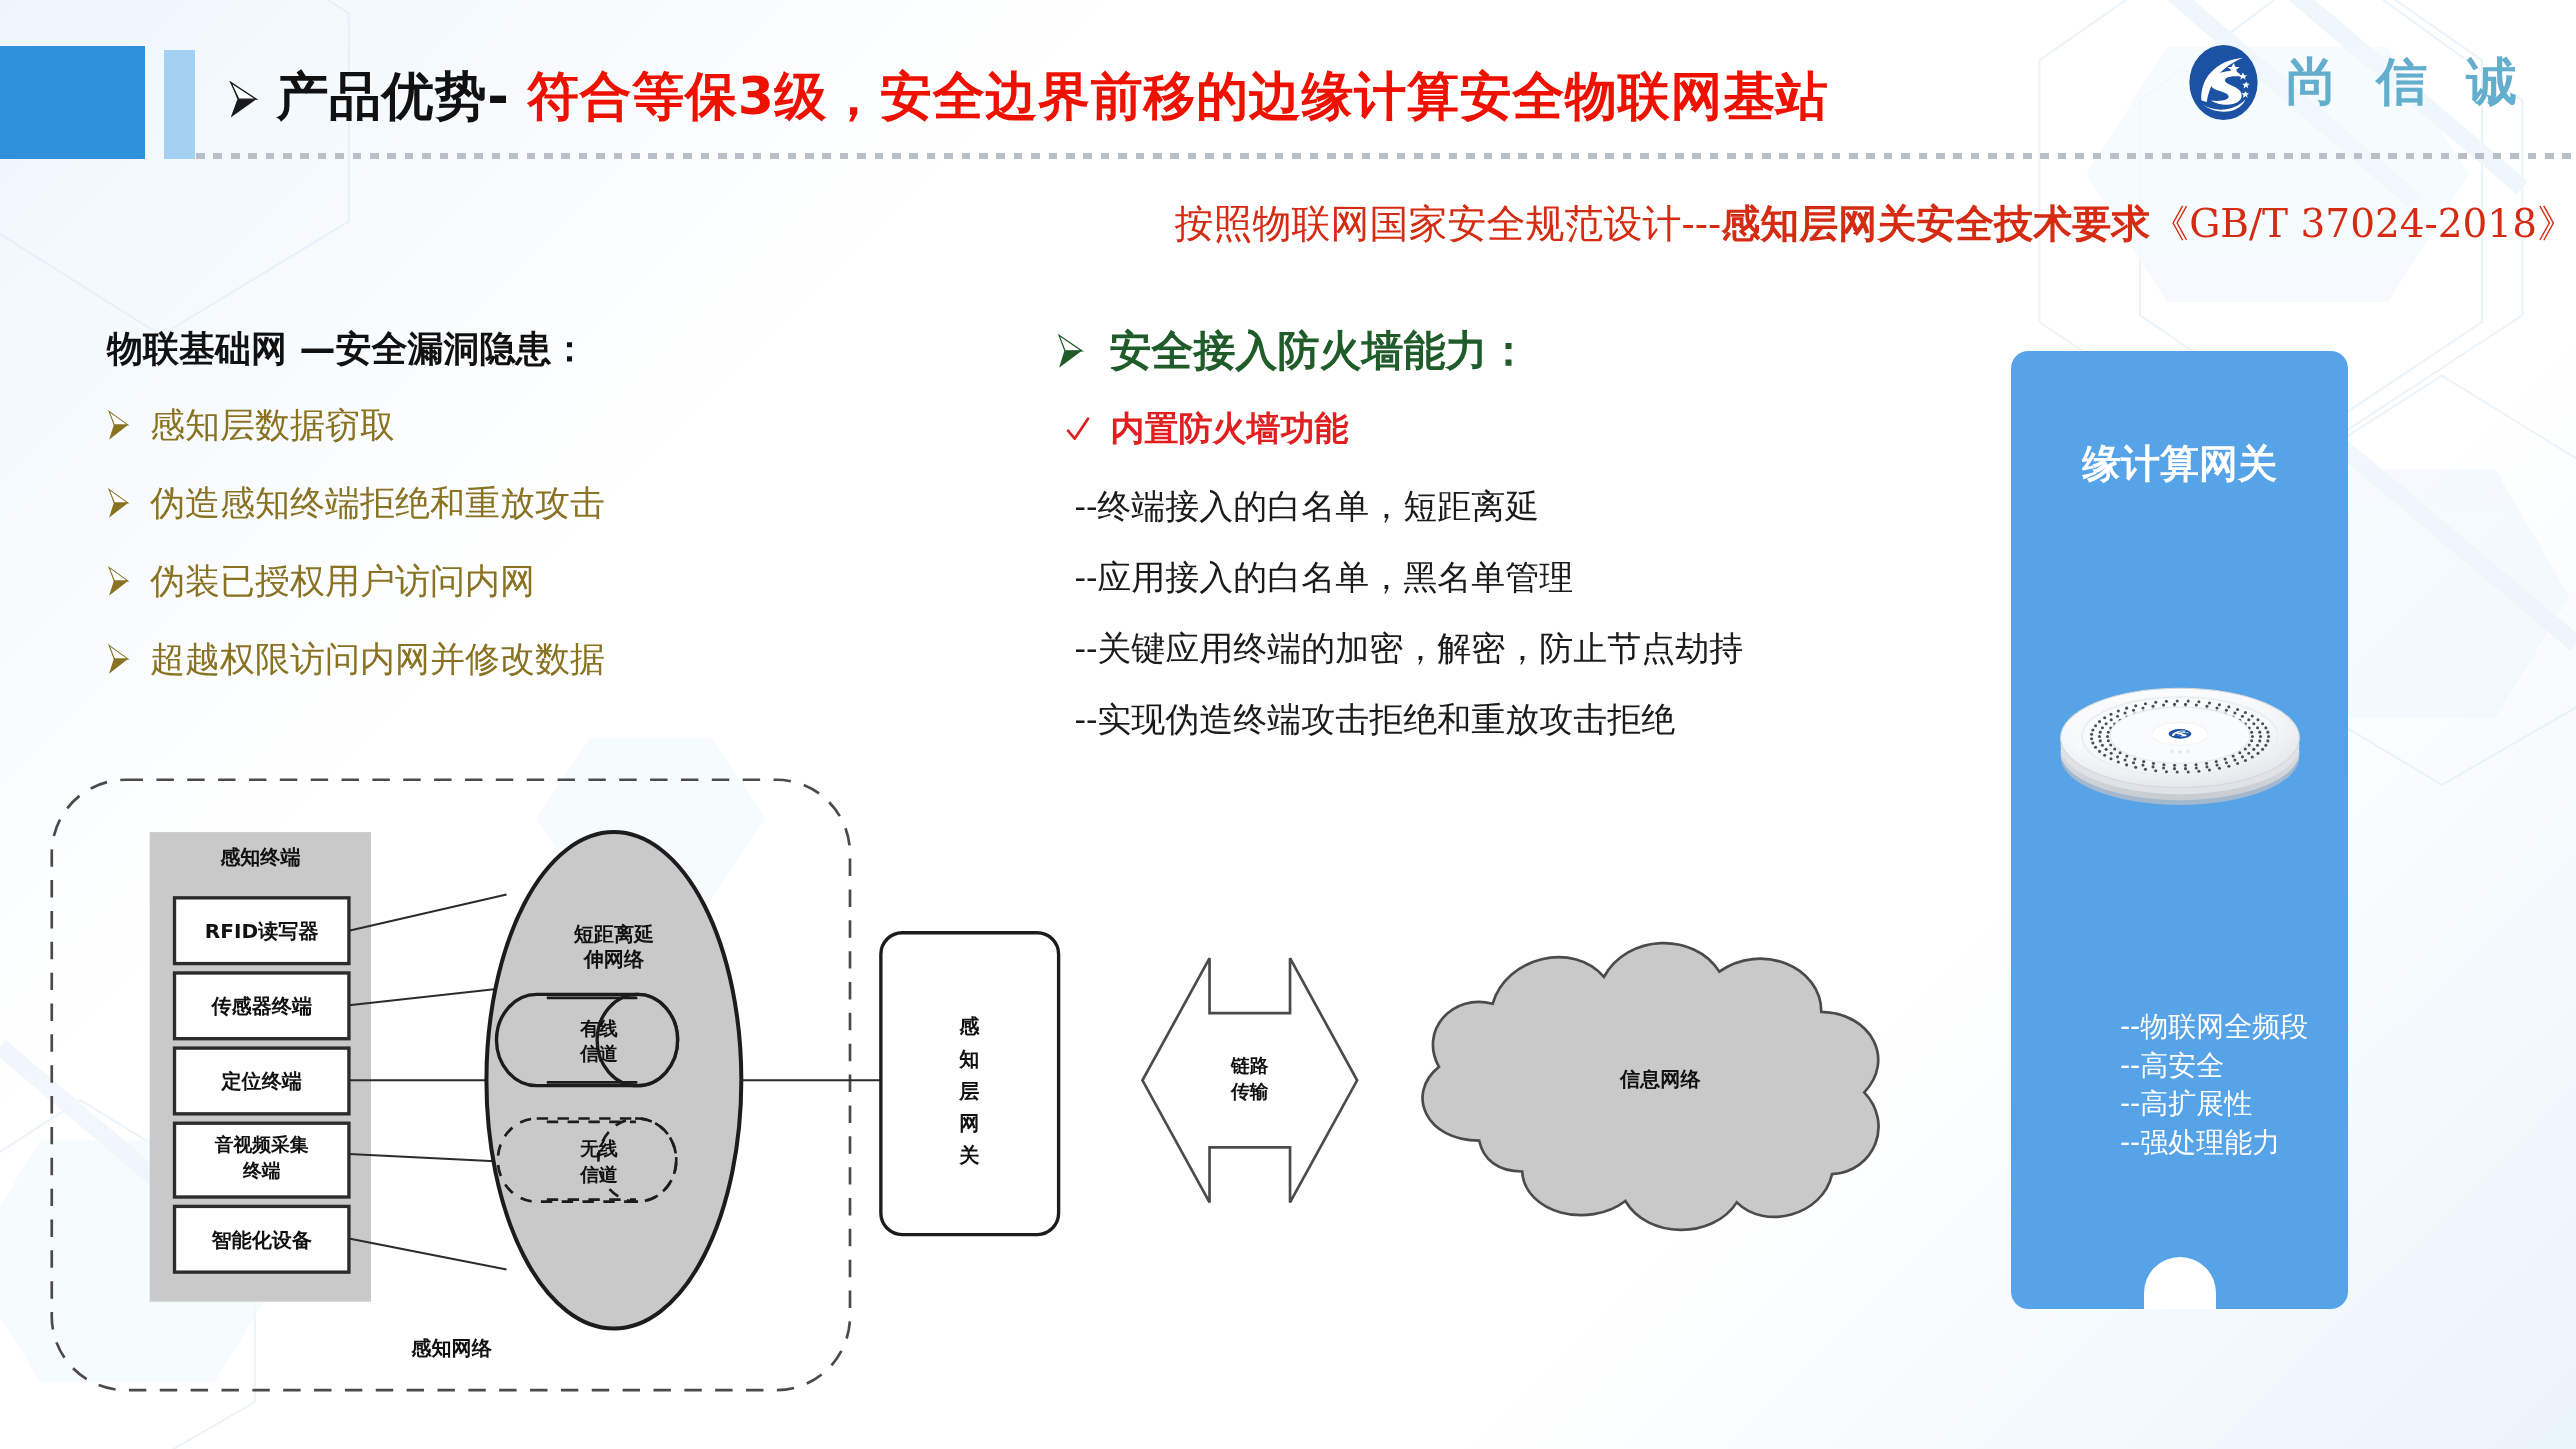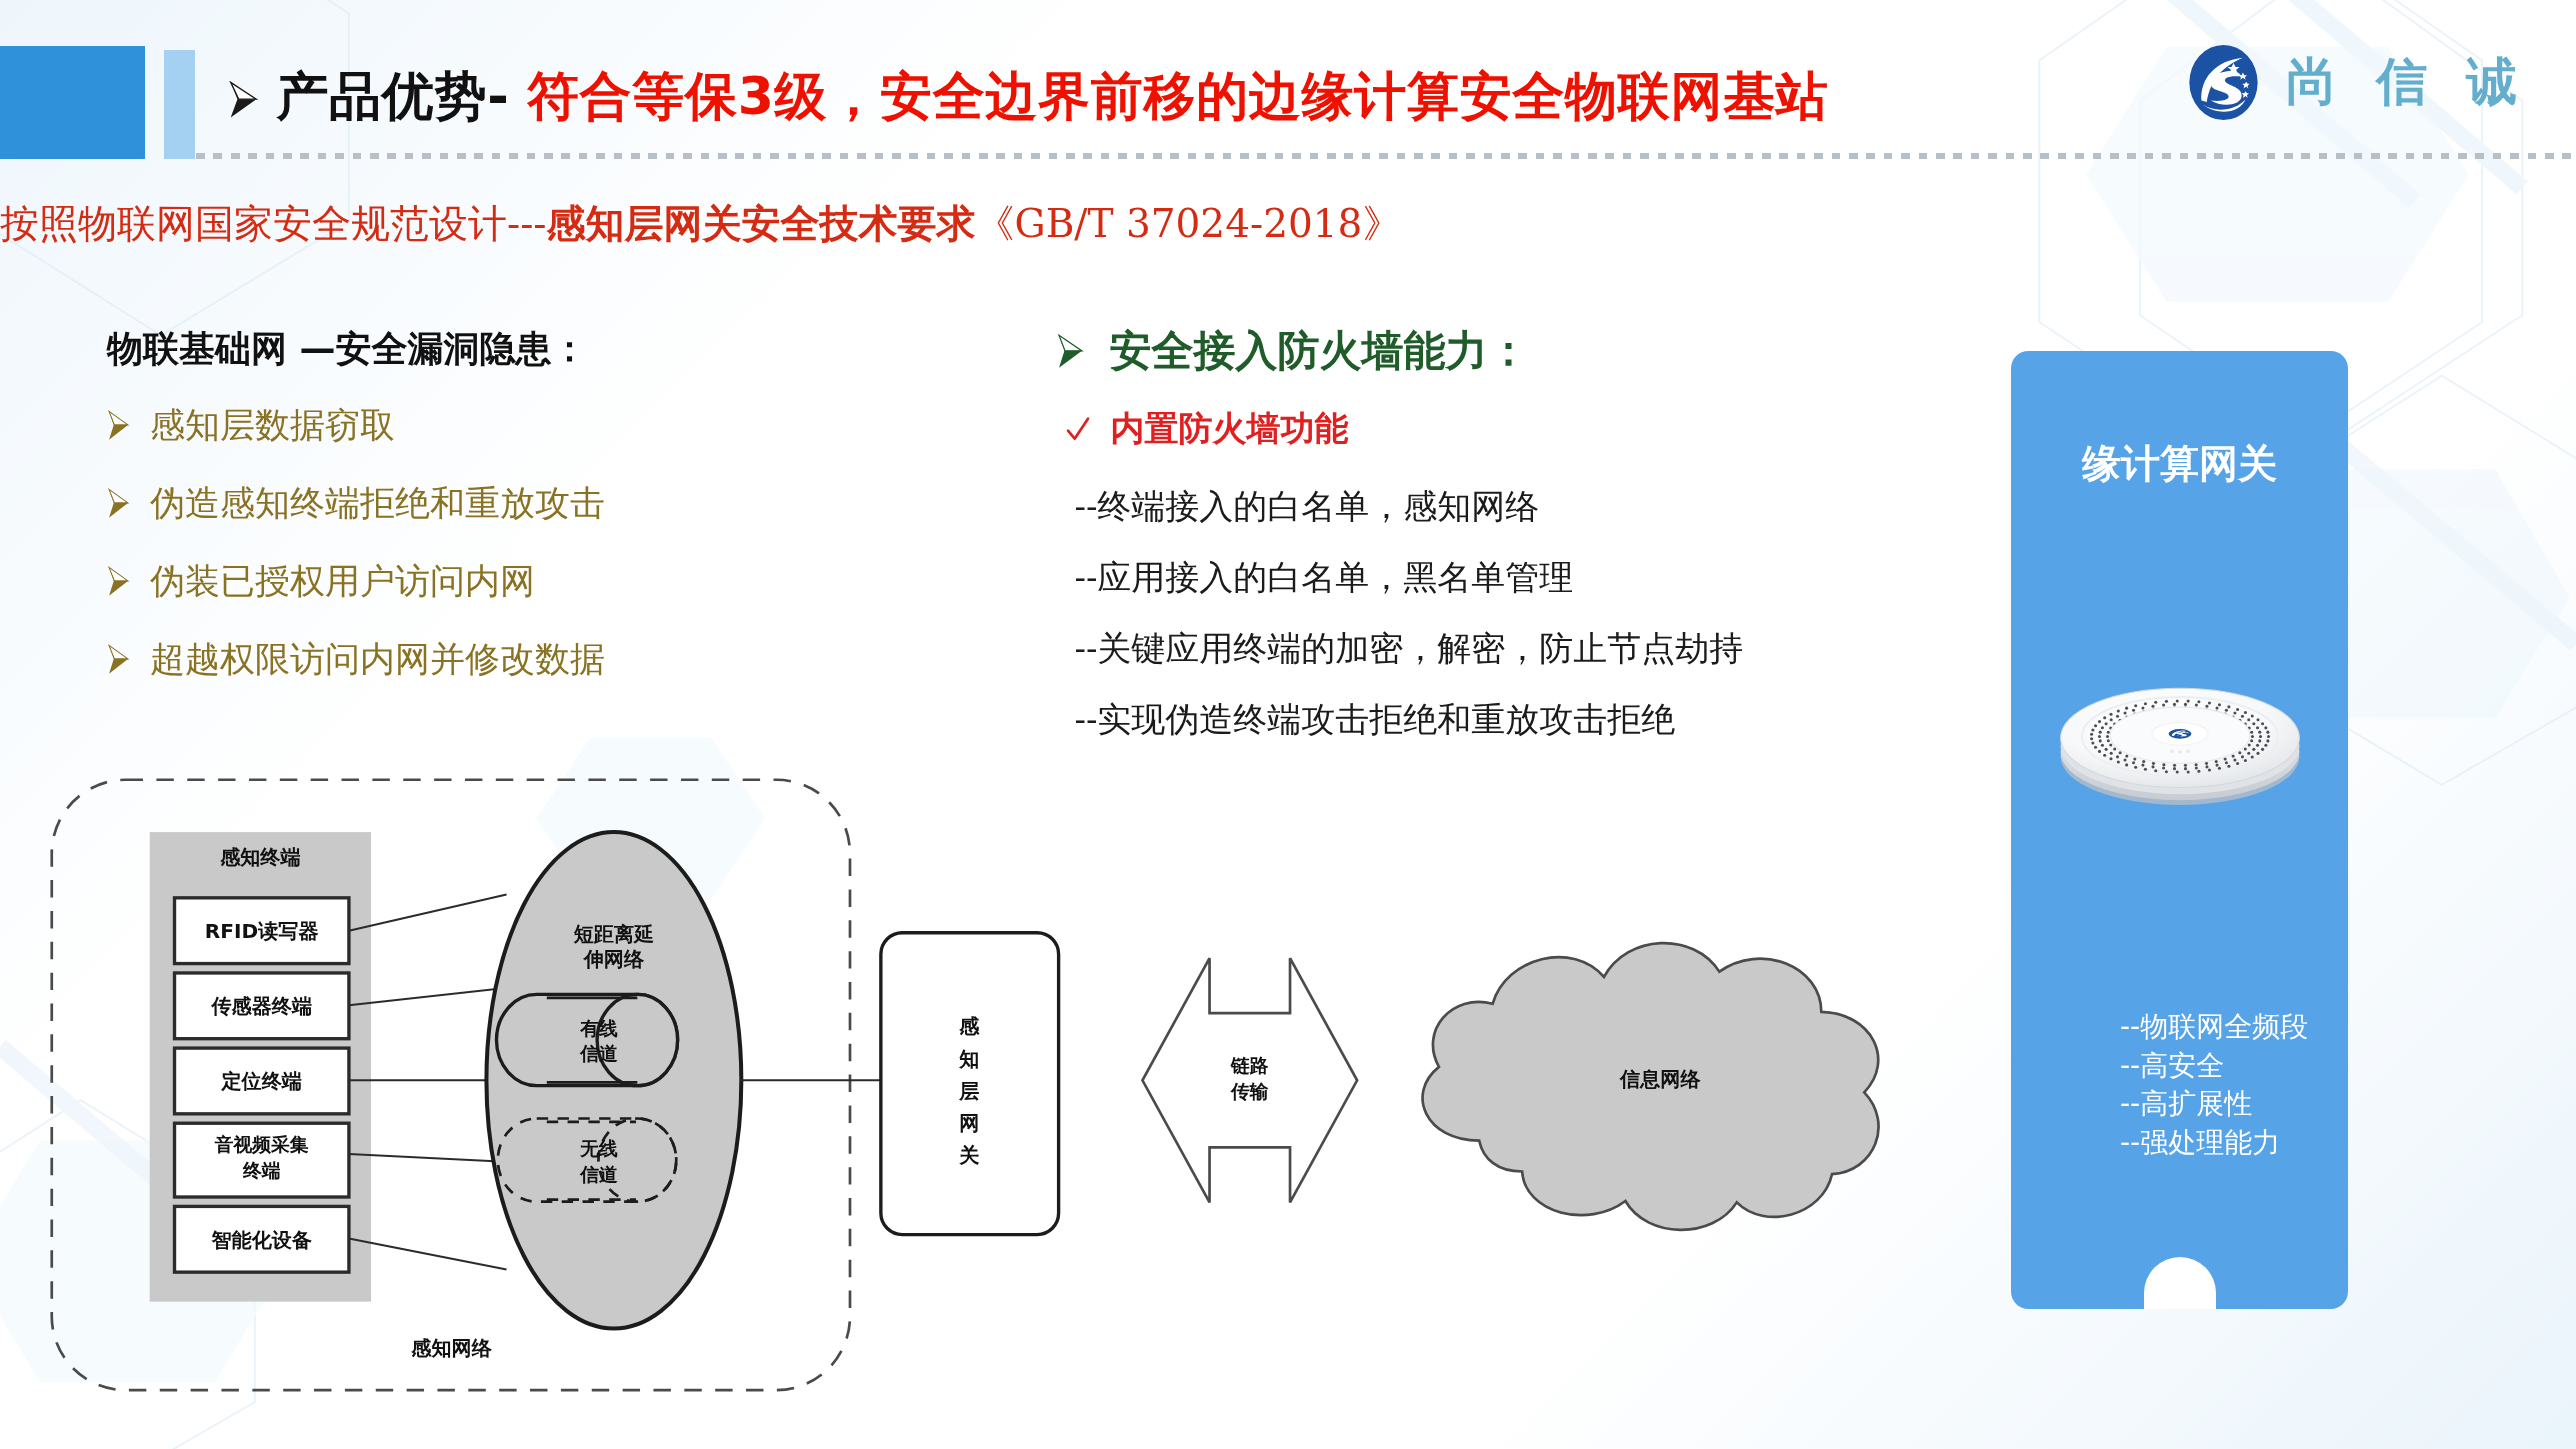--- a/index.html
+++ b/index.html
@@ -48,21 +48,21 @@
     position:absolute;right:48px;top:42px;height:81px;display:flex;align-items:center;gap:23px;
   }
   .brand-mark{width:79px;height:79px;flex:0 0 auto;}
   .brand-text{
     font-size:51px;font-weight:bold;color:#64aecd;letter-spacing:10.7px;
     font-family:"DejaVu Serif","Liberation Serif",serif;
   }
 
   
   .subtitle{
-    position:absolute;left:0;right:0;top:197px;text-align:left;
+    position:absolute;left:0;right:0;top:197px;text-align:right;
     font-size:39px;color:#d52b12;white-space:nowrap;
     font-family:"DejaVu Serif","Liberation Serif",serif;
   }
   .subtitle .b{font-weight:bold;}
 
   
   .col-left{position:absolute;left:107px;top:325px;width:832px;}
   .col-left h3{
     margin:0 0 28px 0;font-size:36px;font-weight:bold;color:#111;
     font-family:"DejaVu Sans","Liberation Sans",sans-serif;white-space:nowrap;
@@ -251,21 +251,21 @@
 
   <div class="mid-check">
     <span class="mid-check-glyph">
       <svg viewBox="0 0 36 40">
           <path d="M3 22 L13 34 L33 4" fill="none" stroke="#e02020" stroke-width="4" stroke-linecap="round" stroke-linejoin="round"></path>
         </svg>
     </span>
     <span class="mid-check-text">内置防火墙功能</span>
   </div>
 
-  <div class="dash-item">--终端接入的白名单，感知网络</div>
+  <div class="dash-item">--终端接入的白名单，短距离延</div>
   <div class="dash-item">--应用接入的白名单，黑名单管理</div>
   <div class="dash-item">--关键应用终端的加密，解密，防止节点劫持</div>
   <div class="dash-item">--实现伪造终端攻击拒绝和重放攻击拒绝</div>
 </div>
 
 <div class="panel">
   <div class="panel-title">
     <div>缘计算网关</div>
   </div>
 

